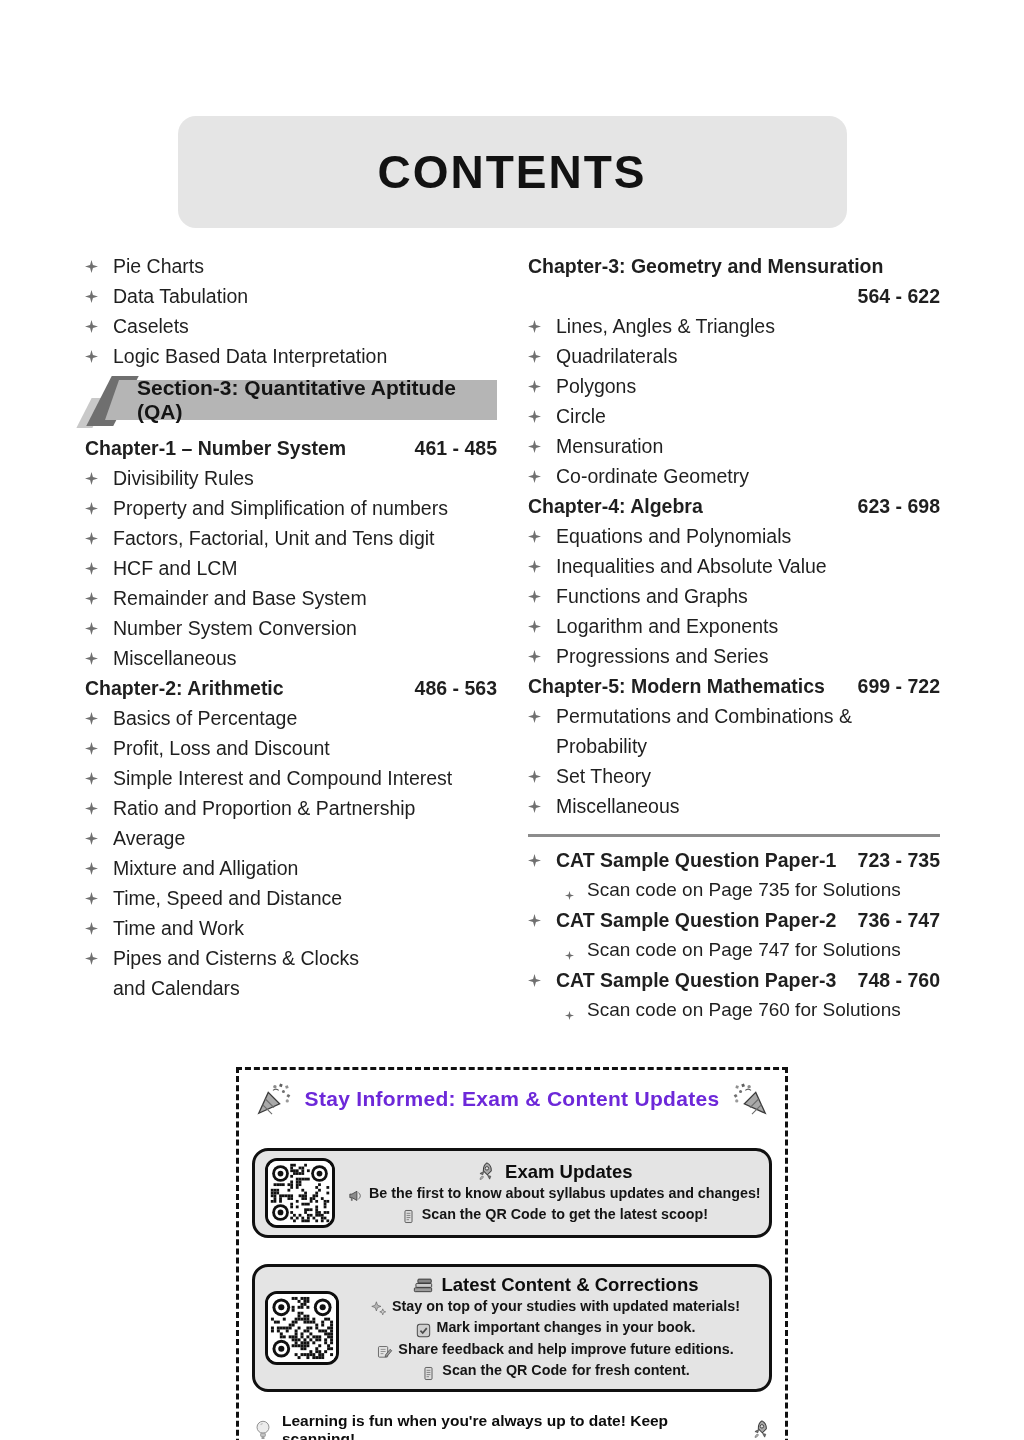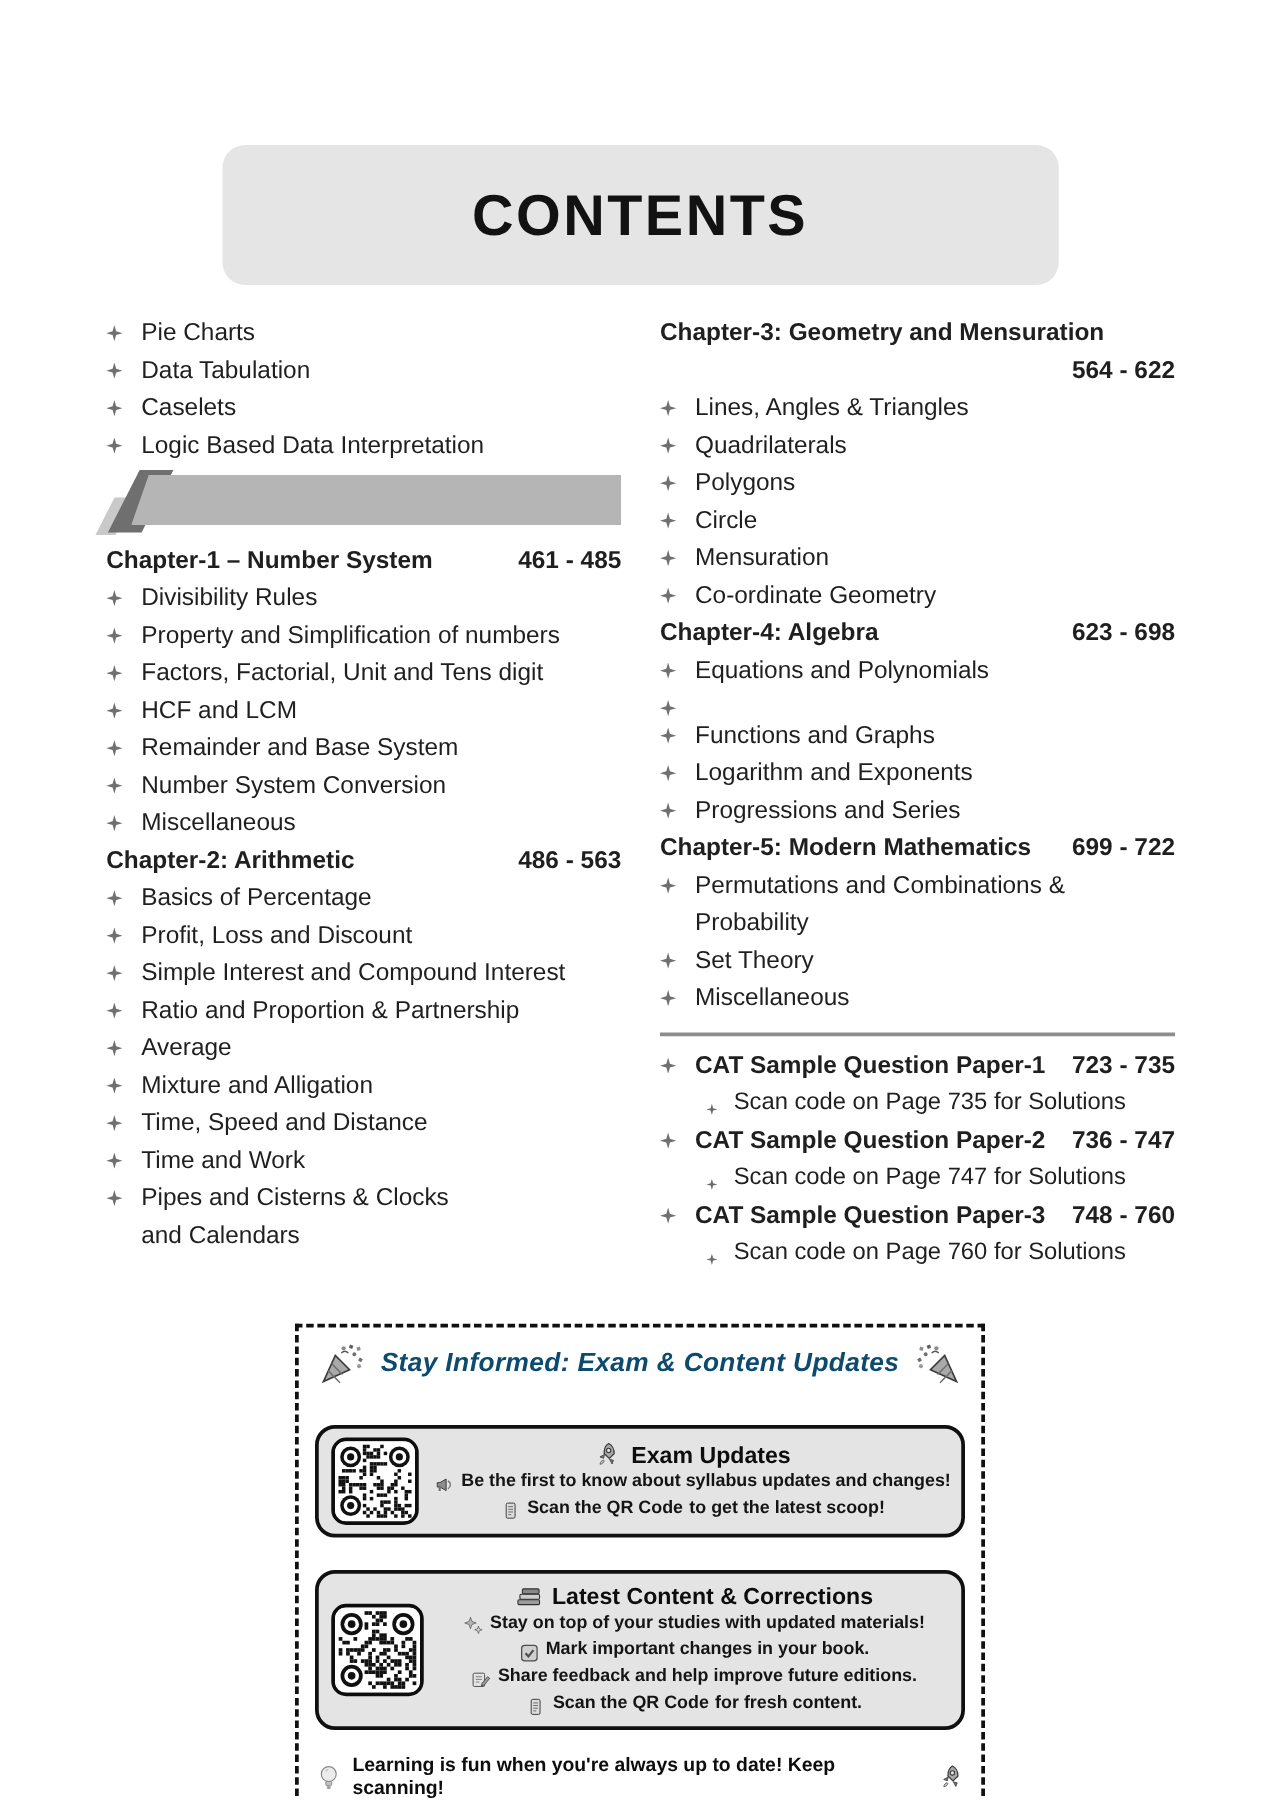--- a/index.html
+++ b/index.html
@@ -33,21 +33,21 @@
   .banner-text{position:absolute;left:52px;right:6px;top:0;bottom:0;display:flex;align-items:center;justify-content:center;
     font-weight:700;font-size:21px;color:#141414;}
   
   .rule{height:3px;background:#8c8c8c;margin:13px 0 8px;}
   .sp-row{display:flex;gap:15px;align-items:flex-start;font-weight:700;font-size:19.5px;line-height:30px;}
   .sp-row .sp-title{flex:1;}
   .sp-note{display:flex;gap:13px;align-items:center;padding-left:37px;font-size:19px;line-height:30px;}
   
   .updates-box{width:552px;margin:42px auto 0;border:3px dashed #101010;padding:8px 13px 12px;box-sizing:border-box;}
   .ub-title-row{display:flex;align-items:center;gap:8px;padding:2px 2px 4px;}
-  .ub-title{flex:1;text-align:center;font-weight:700;font-size:21px;letter-spacing:.3px;color:#0c4a6e;font-style:italic;}
+  .ub-title{flex:1;text-align:center;font-weight:700;font-size:21px;letter-spacing:.3px;color:#6d28d9;}
   .sub-box{border:3px solid #101010;border-radius:16px;background:#e4e4e4;padding:7px 10px;margin-top:26px;
     display:flex;gap:12px;align-items:center;}
   .qr{flex:0 0 70px;width:70px;height:70px;background:#fff;border:3px solid #0d0d0d;border-radius:12px;
     box-sizing:border-box;overflow:hidden;}
   .qr svg{display:block;width:100%;height:100%;}
   .qr.tall{flex-basis:74px;width:74px;height:74px;}
   .sub-content{flex:1;text-align:center;}
   .sub-heading{font-weight:700;font-size:18.5px;color:#0d0d0d;display:flex;align-items:center;justify-content:center;gap:8px;}
   .note-line{font-size:14.3px;font-weight:600;line-height:1.5;color:#141414;display:flex;align-items:flex-end;justify-content:center;gap:5px;flex-wrap:nowrap;white-space:nowrap;}
   .note-line b{font-weight:800;}
@@ -86,20 +86,21 @@
           </div>
           <div class="toc-item">
             <span class="star"></span>
             <span class="toc-text">Logic Based Data Interpretation</span>
           </div>
         </div>
       <div class="section-banner">
         <div class="stripe-light"></div>
         <div class="stripe-dark"></div>
         <div class="banner-bar"></div>
+        <div class="banner-text">Section-3: Quantitative Aptitude (QA)</div>
       </div>
       <div id="left-chapters">
           <div class="chapter-row">
             <span>Chapter-1 – Number System</span>
             <span class="cpages">461 - 485</span>
           </div>
           <div class="toc-item">
             <span class="star"></span>
             <span class="toc-text">Divisibility Rules</span>
           </div>
@@ -204,20 +205,21 @@
           <div class="chapter-row">
             <span>Chapter-4: Algebra</span>
             <span class="cpages">623 - 698</span>
           </div>
           <div class="toc-item">
             <span class="star"></span>
             <span class="toc-text">Equations and Polynomials</span>
           </div>
           <div class="toc-item">
             <span class="star"></span>
+            <span class="toc-text">Inequalities and Absolute Value</span>
           </div>
           <div class="toc-item">
             <span class="star"></span>
             <span class="toc-text">Functions and Graphs</span>
           </div>
           <div class="toc-item">
             <span class="star"></span>
             <span class="toc-text">Logarithm and Exponents</span>
           </div>
           <div class="toc-item">

